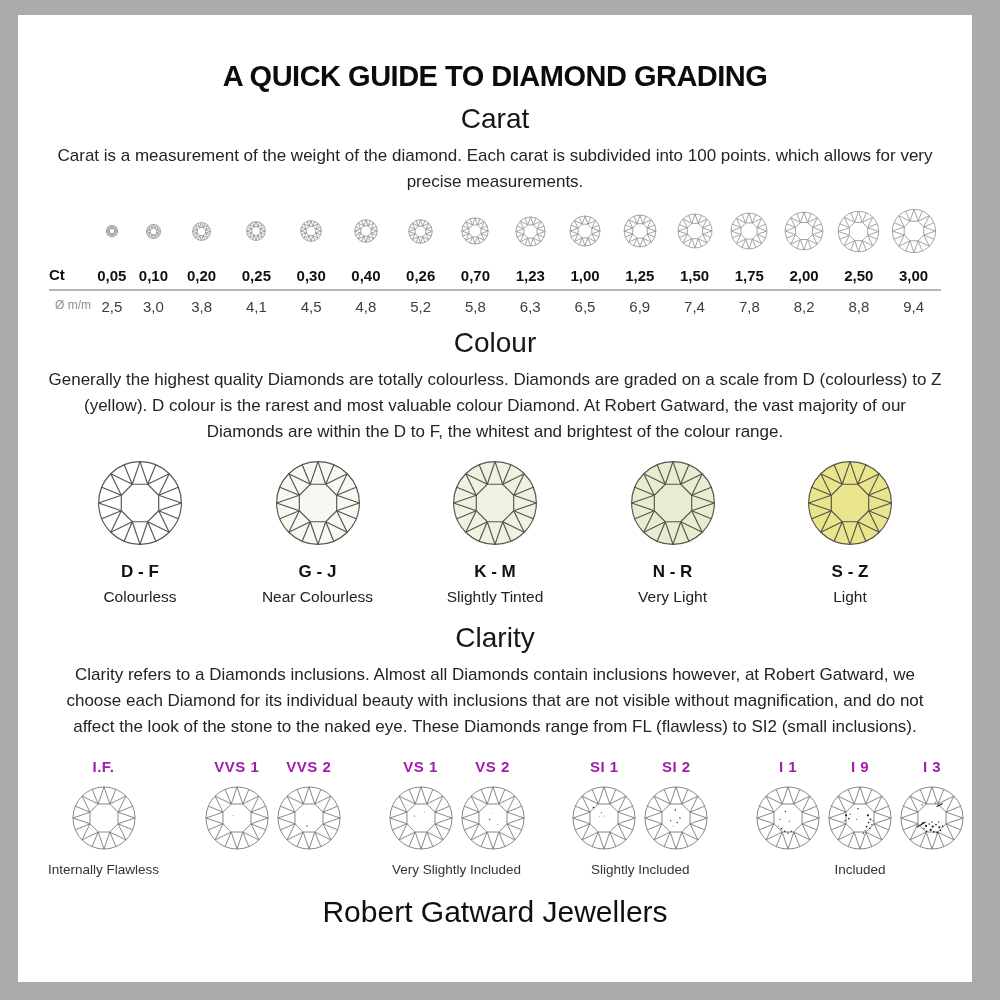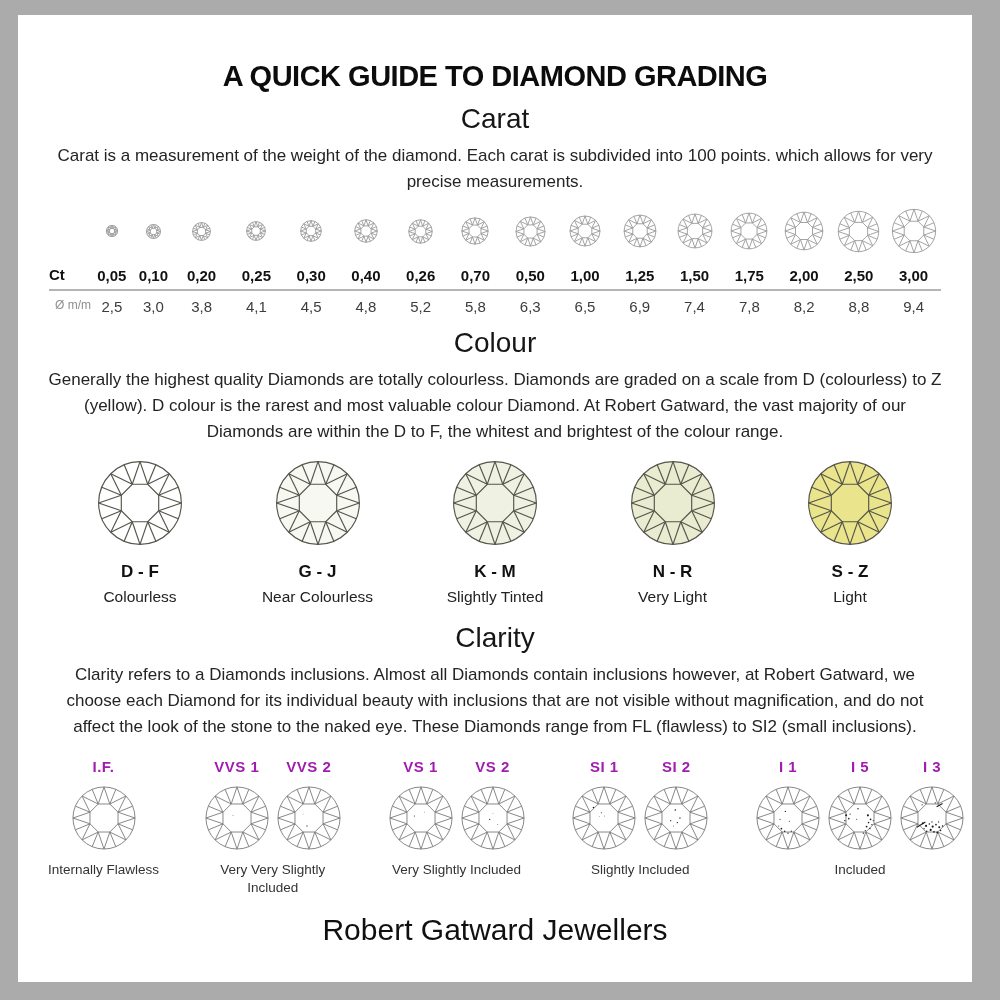--- a/index.html
+++ b/index.html
@@ -561,21 +561,21 @@
         </div>
         <div class="c-ct-label">Ct</div>
         <div class="c-ct">0,05</div>
         <div class="c-ct">0,10</div>
         <div class="c-ct">0,20</div>
         <div class="c-ct">0,25</div>
         <div class="c-ct">0,30</div>
         <div class="c-ct">0,40</div>
         <div class="c-ct">0,26</div>
         <div class="c-ct">0,70</div>
-        <div class="c-ct">0,50</div>
+        <div class="c-ct">1,23</div>
         <div class="c-ct">1,00</div>
         <div class="c-ct">1,25</div>
         <div class="c-ct">1,50</div>
         <div class="c-ct">1,75</div>
         <div class="c-ct">2,00</div>
         <div class="c-ct">2,50</div>
         <div class="c-ct">3,00</div>
         <div class="c-divider"></div>
         <div class="c-mm-label">Ø m/m</div>
         <div class="c-mm">2,5</div>
@@ -881,21 +881,20 @@
                   <line x1="83.23" y1="16.77" x2="71.25" y2="41.20" stroke="#7a7a7a" stroke-width="1.3636363636363635"></line>
                   <line x1="71.25" y1="41.20" x2="93.42" y2="32.01" stroke="#7a7a7a" stroke-width="1.3636363636363635"></line>
                   <line x1="71.25" y1="41.20" x2="97.00" y2="50.00" stroke="#7a7a7a" stroke-width="1.3636363636363635"></line>
                   <line x1="97.00" y1="50.00" x2="71.25" y2="58.80" stroke="#7a7a7a" stroke-width="1.3636363636363635"></line>
                   <circle cx="47" cy="62" r="0.9" fill="#1b1b1b"></circle>
                   <circle cx="41" cy="44" r="0.5" fill="#1b1b1b"></circle>
                 </svg>
               </div>
             </div>
           </div>
-          <div class="cl-desc">Very Very Slightly Included</div>
         </div>
         <div class="cl-group">
           <div class="cl-stones">
             <div class="cl-cell">
               <div class="cl-grade">VS 1</div>
               <div>
                 <svg width="66" height="66" viewBox="0 0 100 100">
                   <circle cx="50" cy="50" r="47" fill="#ffffff" stroke="#7a7a7a" stroke-width="1.3636363636363635"></circle>
                   <polygon points="71.25,58.80 58.80,71.25 41.20,71.25 28.75,58.80 28.75,41.20 41.20,28.75 58.80,28.75 71.25,41.20" fill="none" stroke="#7a7a7a" stroke-width="1.3636363636363635"></polygon>
                   <line x1="71.25" y1="58.80" x2="93.42" y2="67.99" stroke="#7a7a7a" stroke-width="1.3636363636363635"></line>
@@ -1084,21 +1083,21 @@
                   <circle cx="40" cy="66" r="1.3" fill="#1b1b1b"></circle>
                   <circle cx="45" cy="70" r="1.1" fill="#1b1b1b"></circle>
                   <circle cx="50" cy="73" r="1" fill="#1b1b1b"></circle>
                   <circle cx="55" cy="70" r="0.9" fill="#1b1b1b"></circle>
                   <circle cx="36" cy="62" r="0.8" fill="#1b1b1b"></circle>
                   <circle cx="59" cy="74" r="0.7" fill="#1b1b1b"></circle>
                 </svg>
               </div>
             </div>
             <div class="cl-cell">
-              <div class="cl-grade">I 5</div>
+              <div class="cl-grade">I 9</div>
               <div>
                 <svg width="66" height="66" viewBox="0 0 100 100">
                   <circle cx="50" cy="50" r="47" fill="#ffffff" stroke="#7a7a7a" stroke-width="1.3636363636363635"></circle>
                   <polygon points="71.25,58.80 58.80,71.25 41.20,71.25 28.75,58.80 28.75,41.20 41.20,28.75 58.80,28.75 71.25,41.20" fill="none" stroke="#7a7a7a" stroke-width="1.3636363636363635"></polygon>
                   <line x1="71.25" y1="58.80" x2="93.42" y2="67.99" stroke="#7a7a7a" stroke-width="1.3636363636363635"></line>
                   <line x1="71.25" y1="58.80" x2="83.23" y2="83.23" stroke="#7a7a7a" stroke-width="1.3636363636363635"></line>
                   <line x1="83.23" y1="83.23" x2="58.80" y2="71.25" stroke="#7a7a7a" stroke-width="1.3636363636363635"></line>
                   <line x1="58.80" y1="71.25" x2="67.99" y2="93.42" stroke="#7a7a7a" stroke-width="1.3636363636363635"></line>
                   <line x1="58.80" y1="71.25" x2="50.00" y2="97.00" stroke="#7a7a7a" stroke-width="1.3636363636363635"></line>
                   <line x1="50.00" y1="97.00" x2="41.20" y2="71.25" stroke="#7a7a7a" stroke-width="1.3636363636363635"></line>

